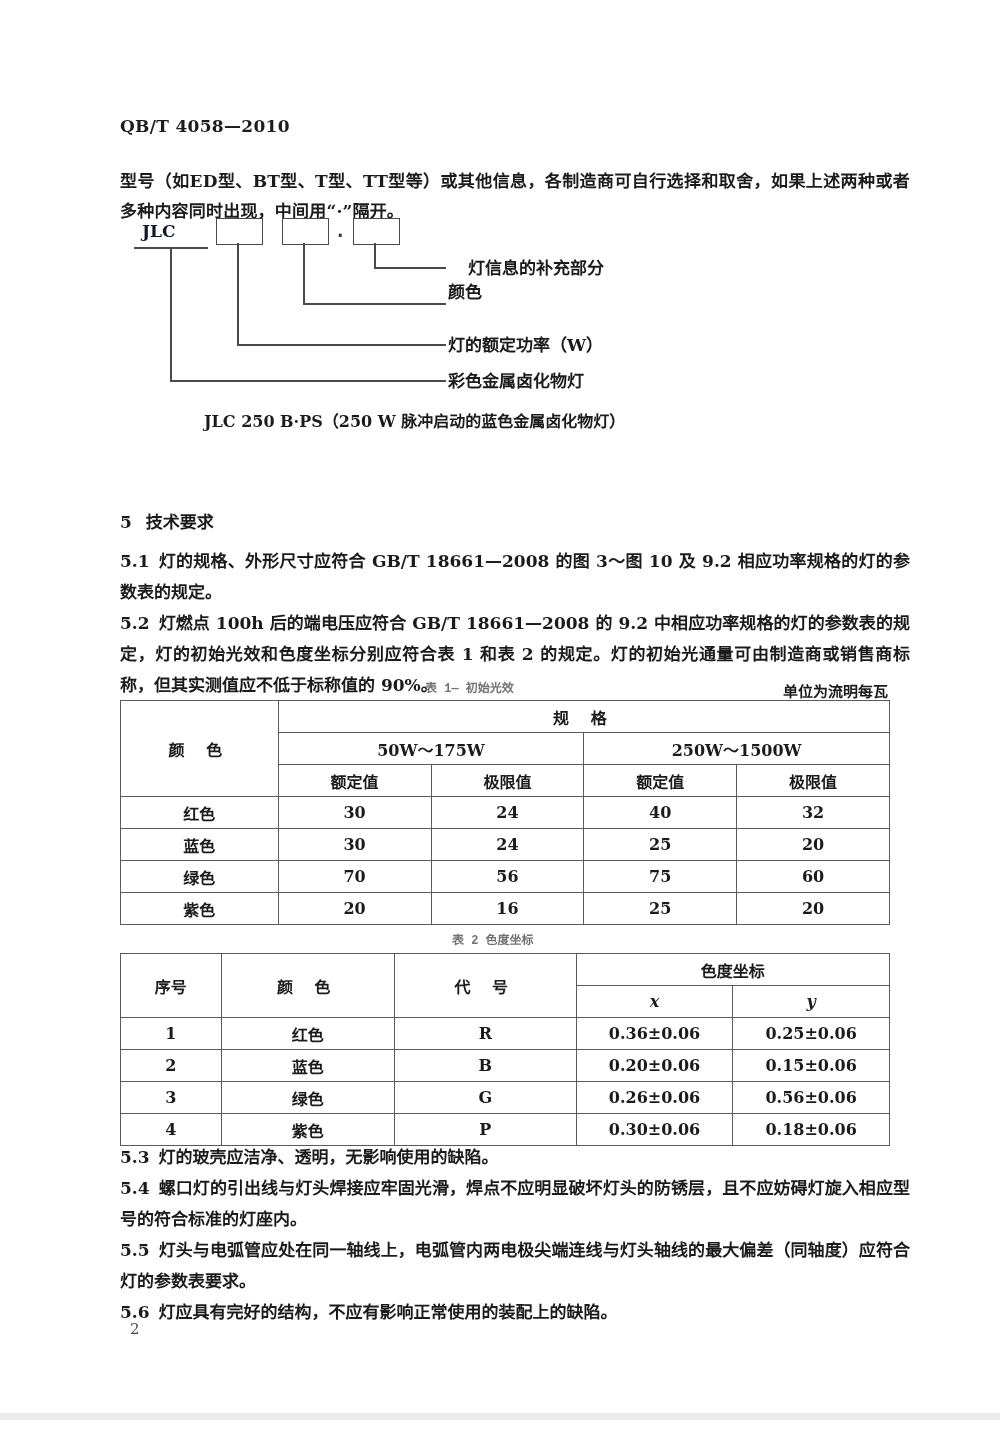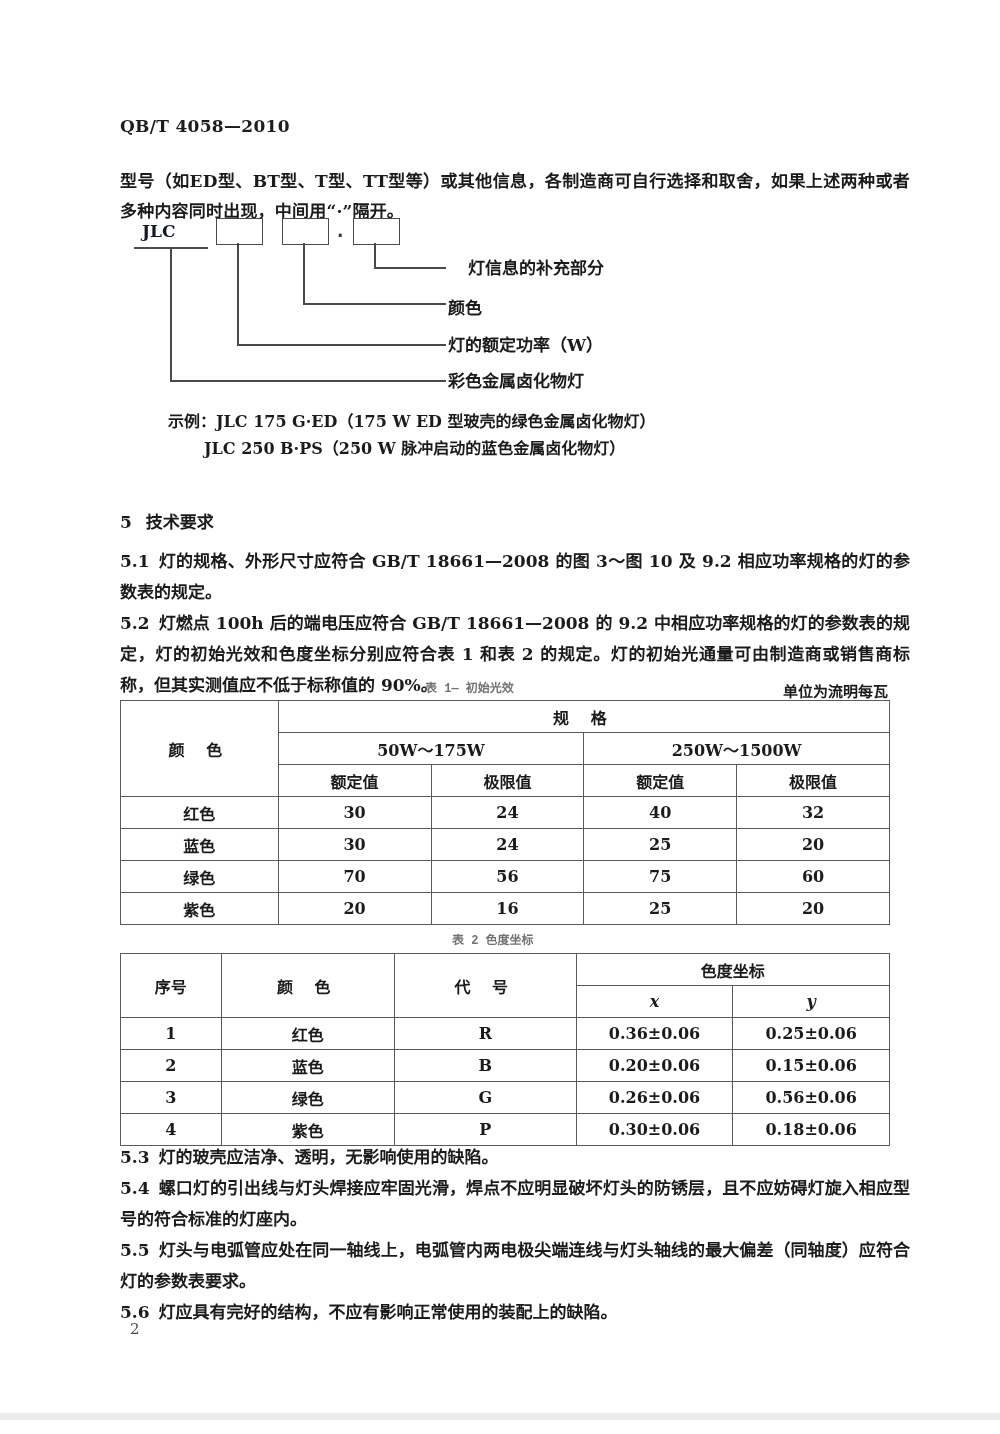--- a/index.html
+++ b/index.html
@@ -236,33 +236,32 @@
       <div class="dg-box" style="left:162px;"></div>
       <div class="dg-dot" style="left:217px; top:12px;">·</div>
       <div class="dg-box" style="left:233px;"></div>
 
       <div class="dg-line dg-v" style="left:254px; top:27px; height:25px;"></div>
       <div class="dg-line dg-h" style="left:254px; top:51px; width:72px;"></div>
       <div class="dg-label" style="left:328px; top:44px;margin-left:20px;">灯信息的补充部分</div>
 
       <div class="dg-line dg-v" style="left:183px; top:27px; height:61px;"></div>
       <div class="dg-line dg-h" style="left:183px; top:87px; width:143px;"></div>
-      <div class="dg-label" style="left:328px; top:84px;">颜色</div>
+      <div class="dg-label" style="left:328px; top:68px;">颜色</div>
 
       <div class="dg-line dg-v" style="left:117px; top:27px; height:102px;"></div>
       <div class="dg-line dg-h" style="left:117px; top:128px; width:209px;"></div>
       <div class="dg-label" style="left:328px; top:121px;">灯的额定功率（W）</div>
 
       <div class="dg-line dg-v" style="left:50px; top:31px; height:134px;"></div>
       <div class="dg-line dg-h" style="left:50px; top:164px; width:276px;"></div>
       <div class="dg-label" style="left:328px; top:157px;text-align:center;">彩色金属卤化物灯</div>
     </div>
 
     <div class="examples">
-      <div class="ex-line"><span>示例：</span><span>JLC 175 G·ED（175 W ED 型玻壳的绿色金属卤化物灯）</span></div>
       <div class="ex-line indent">JLC 250 B·PS（250 W 脉冲启动的蓝色金属卤化物灯）</div>
     </div>
 
     <div class="sec-head">
       <span class="num">5</span><span>技术要求</span>
     </div>
 
     <div class="clause" style="top:546px;">
       <span class="cl-num">5.1</span><span>灯的规格、外形尺寸应符合 GB/T 18661—2008 的图 3～图 10 及 9.2 相应功率规格的灯的参数表的规定。</span>
     </div>

